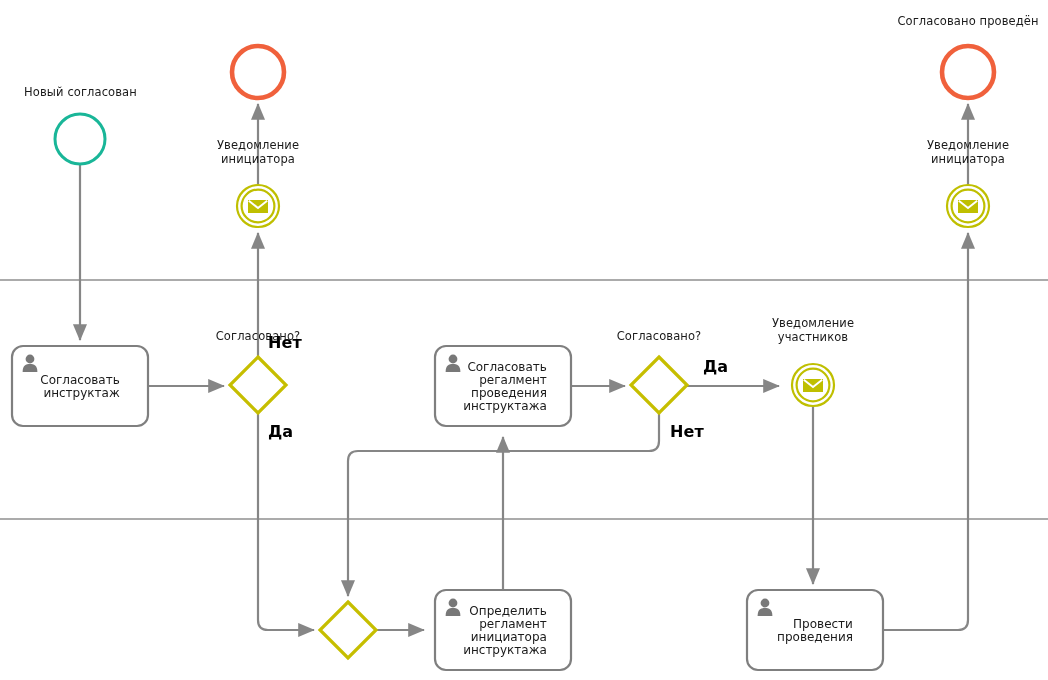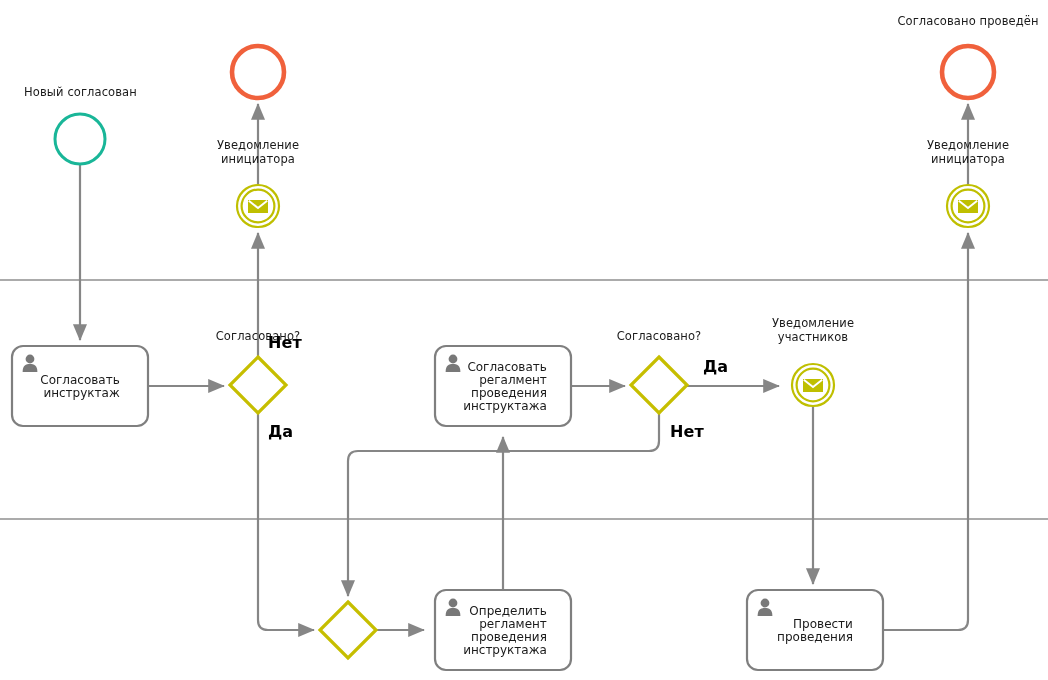--- a/index.html
+++ b/index.html
@@ -188,21 +188,21 @@
   <div class="task-label" style="left:20px; top:356px; width:120px; height:62px;">Согласовать
 инструктаж</div>
 
   <div class="task-label" style="left:446px; top:353px; width:118px; height:68px;">Согласовать
 регалмент
 проведения
 инструктажа</div>
 
   <div class="task-label" style="left:446px; top:597px; width:118px; height:68px;">Определить
 регламент
-проведения
+инициатора
 инструктажа</div>
 
   <div class="task-label" style="left:755px; top:600px; width:120px; height:62px;">Провести
 проведения</div>
 
   <div class="lbl" style="left:200px; top:329px; width:116px;">Согласовано?</div>
 
   <div class="lbl" style="left:601px; top:329px; width:116px;">Согласовано?</div>
 
   <div class="lbl lbl-bold" style="left:268px; top:336px; width:30px; text-align:left;">Нет</div>

